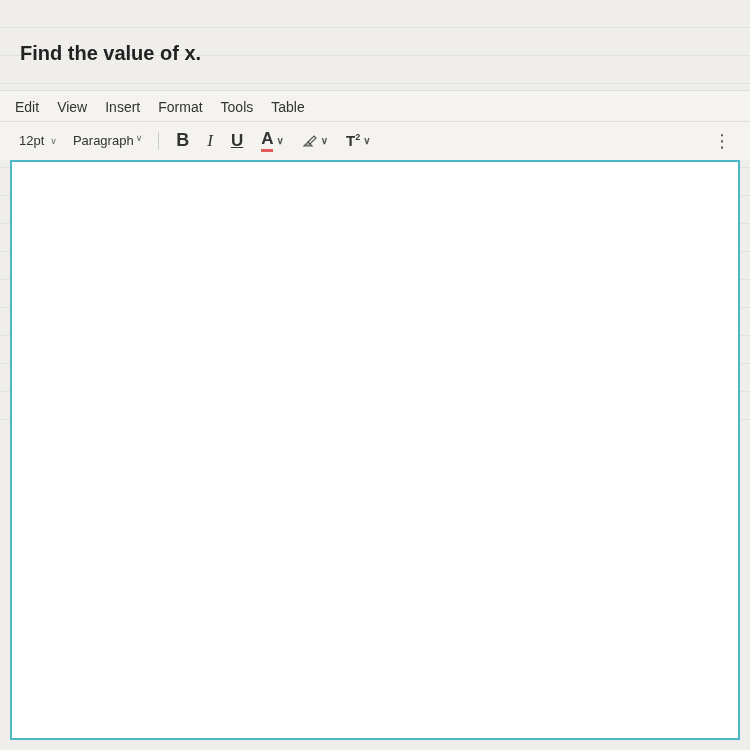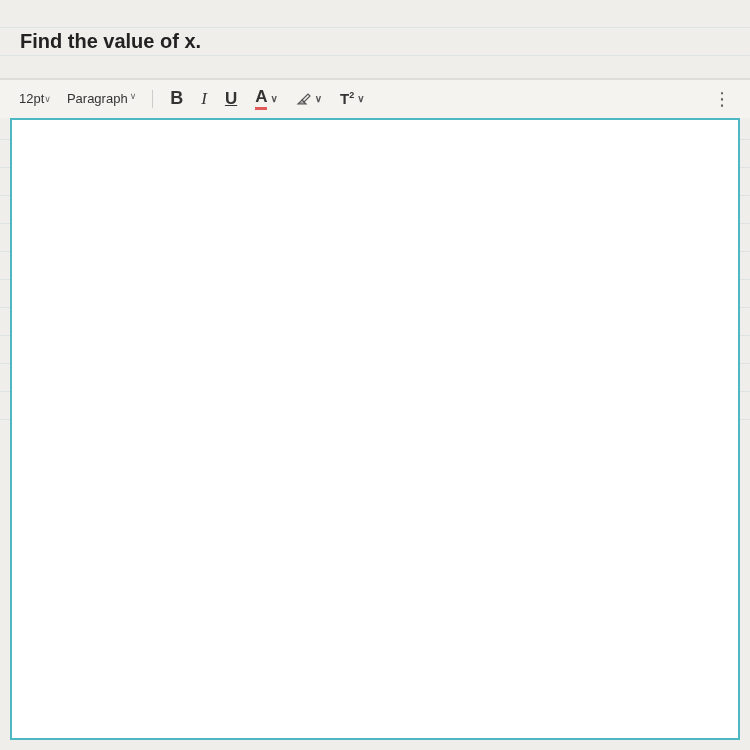--- a/index.html
+++ b/index.html
@@ -42,20 +42,21 @@
       );
       pointer-events: none;
       z-index: 0;
     }
 
     .question-area {
       position: relative;
       z-index: 1;
       padding: 30px 32px 10px 20px;
       flex: 0 0 auto;
+      margin-top: 12px;
     }
 
     .question-title {
       font-size: 20px;
       font-weight: 600;
       font-family: Arial, sans-serif;
       color: #222;
       margin-bottom: 15px;
     }
 
@@ -98,21 +99,21 @@
       gap: 8px;
       padding: 5px 15px 6px 15px;
       font-family: Arial, sans-serif;
       font-size: 13px;
       border-top: 1px solid #e0ddd9;
     }
 
     .font-size-selector {
       display: flex;
       align-items: center;
-      gap: 0;
+      gap: 6px;
       font-size: 13px;
       color: #333;
       cursor: pointer;
       padding: 2px 4px;
       background: transparent;
     }
 
     .paragraph-selector {
       display: flex;
       align-items: flex-start;
@@ -216,20 +217,28 @@
 
   <div class="ruled-lines"></div>
 
   <div class="question-area">
     <div class="question-title">Find the value of x.</div>
 
   </div>
 
   <div class="toolbar-container">
 
+    <div class="menu-bar">
+      <span class="menu-item">Edit</span>
+      <span class="menu-item">View</span>
+      <span class="menu-item">Insert</span>
+      <span class="menu-item">Format</span>
+      <span class="menu-item">Tools</span>
+      <span class="menu-item">Table</span>
+    </div>
 
     <div class="formatting-bar">
       <div class="font-size-selector">
         <span>12pt</span>
         <span class="chevron-down"> ∨</span>
       </div>
 
       <div class="paragraph-selector">
         <span>Paragraph</span>
         <span class="chevron-down"> ∨</span>

